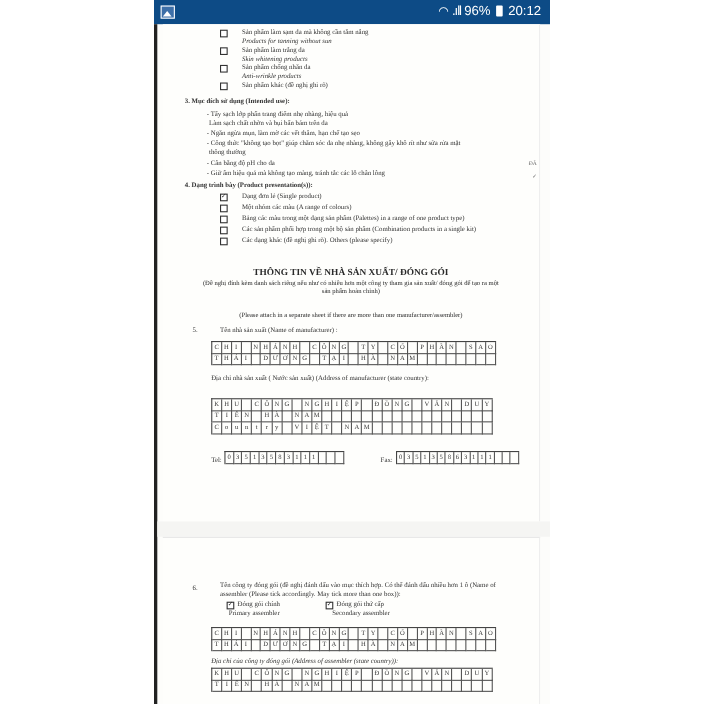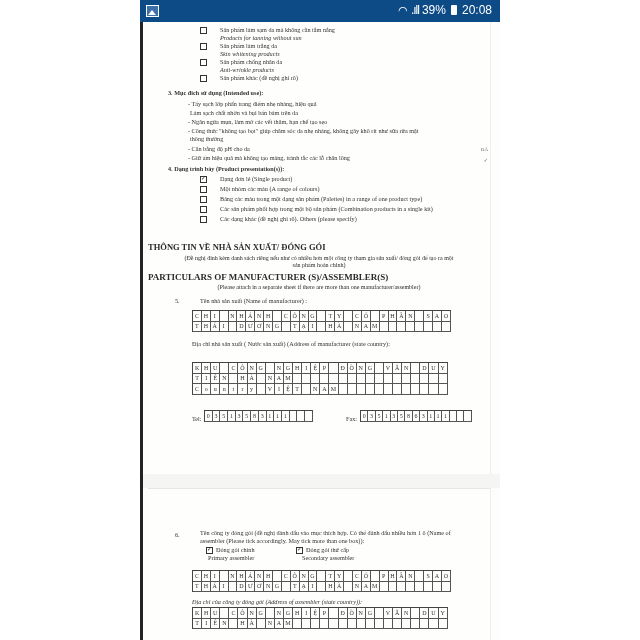--- a/index.html
+++ b/index.html
@@ -18,40 +18,40 @@
   .leftbar { position:absolute; left:0; top:22px; width:3px; height:618px; background:#222; }
   .page { position:absolute; left:8px; width:342px; background:#fefefc; border-right:1px solid #eee; }
   .page1 { top:22px; height:452px; }
   .page2 { top:488px; height:152px; border-top:1px solid #e6e6e6; }
   .gap { position:absolute; left:3px; top:474px; width:357px; height:14px; background:#f5f5f3; }
   .txt { position:absolute; font-size:6.2px; white-space:nowrap; color:#333; }
   .it { font-style:italic; }
   .b { font-weight:bold; }
   .cb { position:absolute; width:5px; height:5px; border:1px solid #333; background:#fff; }
   .cb.checked:after { content:"✓"; position:absolute; left:0px; top:-3px; font-size:6px; }
-  .h1 { position:absolute; left:0; width:342px; font-weight:bold; font-size:8.5px;font-family:Liberation Serif, serif; }
+  .h1 { position:absolute; left:0; width:342px; text-align:center; font-weight:bold; font-size:8.5px;font-family:Liberation Serif, serif; }
   .h2 { position:absolute; left:0; width:342px; text-align:center; font-size:6px; }
   .grid { position:absolute; display:grid; border-left:1px solid #444; border-top:1px solid #444; }
   .grid span { border-right:1px solid #555; border-bottom:1px solid #555; font-size:6px; height:10px; line-height:10px;
                text-align:center; color:#333; font-family:"Liberation Serif",serif; }
   .rmark { position:absolute; right:2px; font-size:5px; color:#666; }
 </style>
 </head>
 <body>
 
 <div class="phone">
 
   <div class="statusbar">
     <div class="gallery"></div>
     <div class="right">
       <span class="wifi">◠</span>
       <span class="signal">.ıll</span>
-      <span>39%</span>
+      <span>96%</span>
       <span class="battery"></span>
-      <span>20:08</span>
+      <span>20:12</span>
     </div>
   </div>
 
   <div class="leftbar"></div>
 
   <div class="page page1">
 
     <div class="cb" style="left:52px;top:5px"></div>
     <div class="txt" style="left:72px;top:4px">Sản phẩm làm sạm da mà không cần tắm nắng</div>
     <div class="txt it" style="left:72px;top:12px">Products for tanning without sun</div>
@@ -81,21 +81,20 @@
     <div class="cb" style="left:52px;top:174px"></div>
     <div class="txt" style="left:72px;top:173px">Bảng các màu trong một dạng sản phẩm (Palettes) in a range of one product type)</div>
     <div class="cb" style="left:52px;top:184px"></div>
     <div class="txt" style="left:72px;top:183px">Các sản phẩm phối hợp trong một bộ sản phẩm (Combination products in a single kit)</div>
     <div class="cb" style="left:52px;top:194px"></div>
     <div class="txt" style="left:72px;top:193px">Các dạng khác (đề nghị ghi rõ). Others (please specify)</div>
 
     <div class="h1" style="top:220px">THÔNG TIN VỀ NHÀ SẢN XUẤT/ ĐÓNG GÓI</div>
     <div class="h2" style="top:233px">(Đề nghị đính kèm danh sách riêng nếu như có nhiều hơn một công ty tham gia sản xuất/ đóng gói để tạo ra một</div>
     <div class="h2" style="top:240px">sản phẩm hoàn chỉnh)</div>
-    <div class="h1" style="top:250px;font-size:9px">PARTICULARS OF MANUFACTURER (S)/ASSEMBLER(S)</div>
     <div class="h2" style="top:262px">(Please attach in a separate sheet if there are more than one manufacturer/assembler)</div>
 
     <div class="txt" style="left:27px;top:275px">5.</div>
     <div class="txt" style="left:52px;top:275px">Tên nhà sản xuất (Name of manufacturer) :</div>
 
     <div class="grid" id="g5n1" style="left:44px;top:288px;grid-template-columns:repeat(29,8.9px)">
         <span>C</span>
         <span>H</span>
         <span>I</span>
         <span></span>

